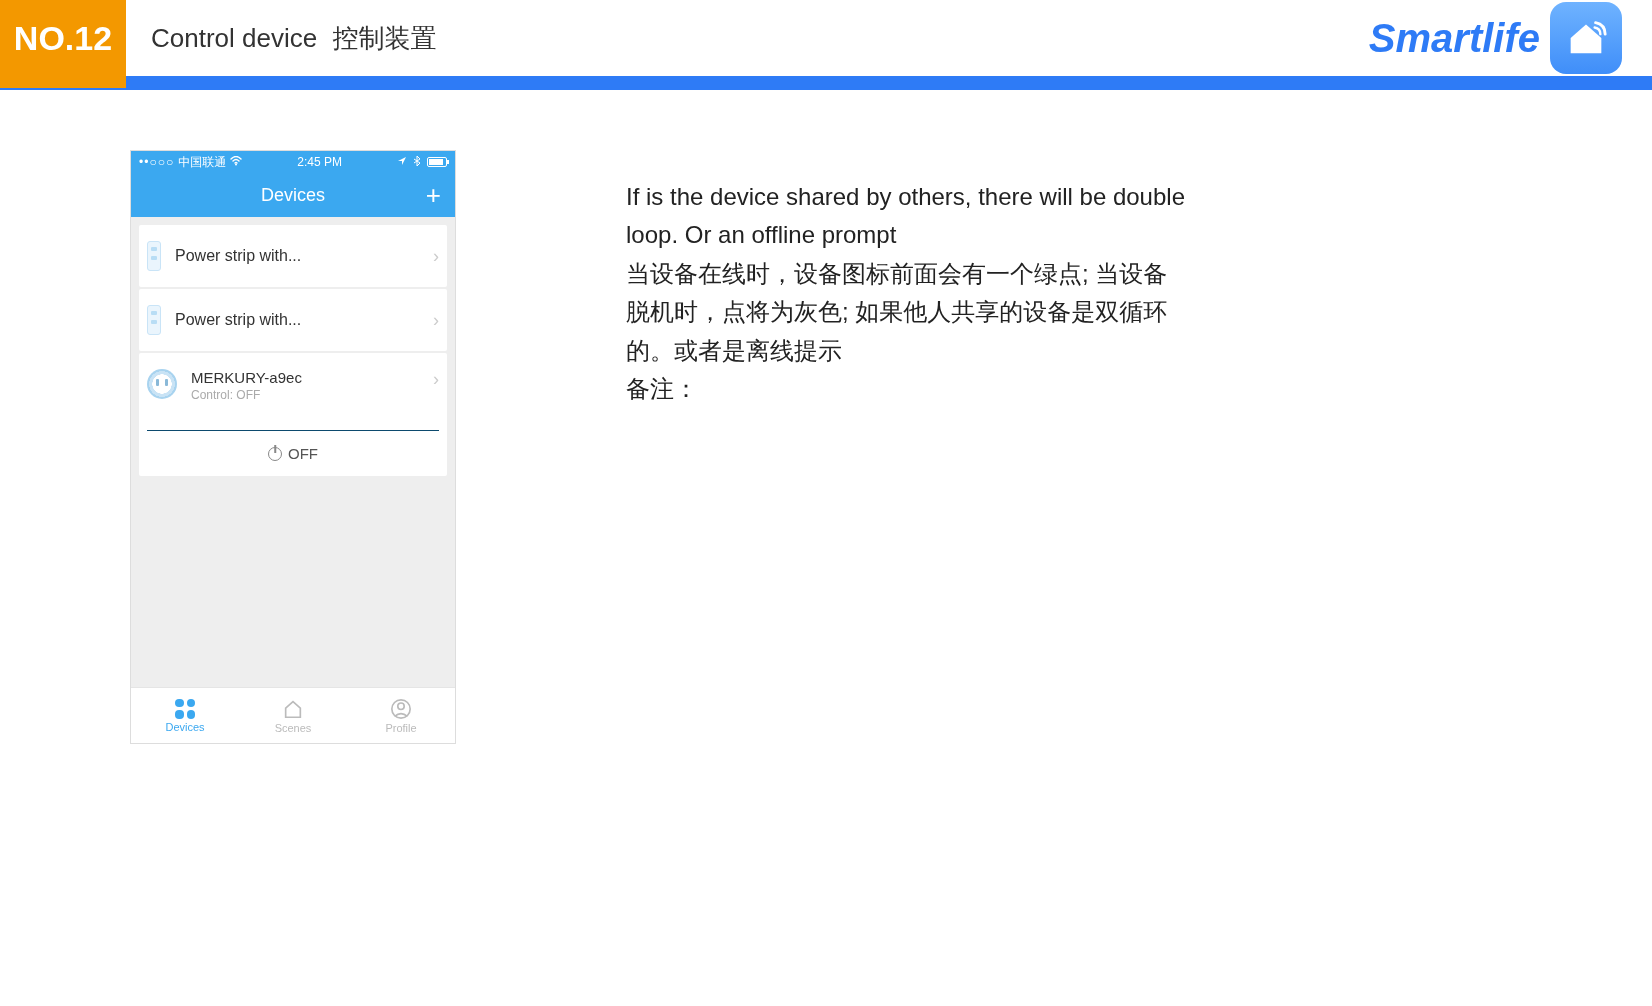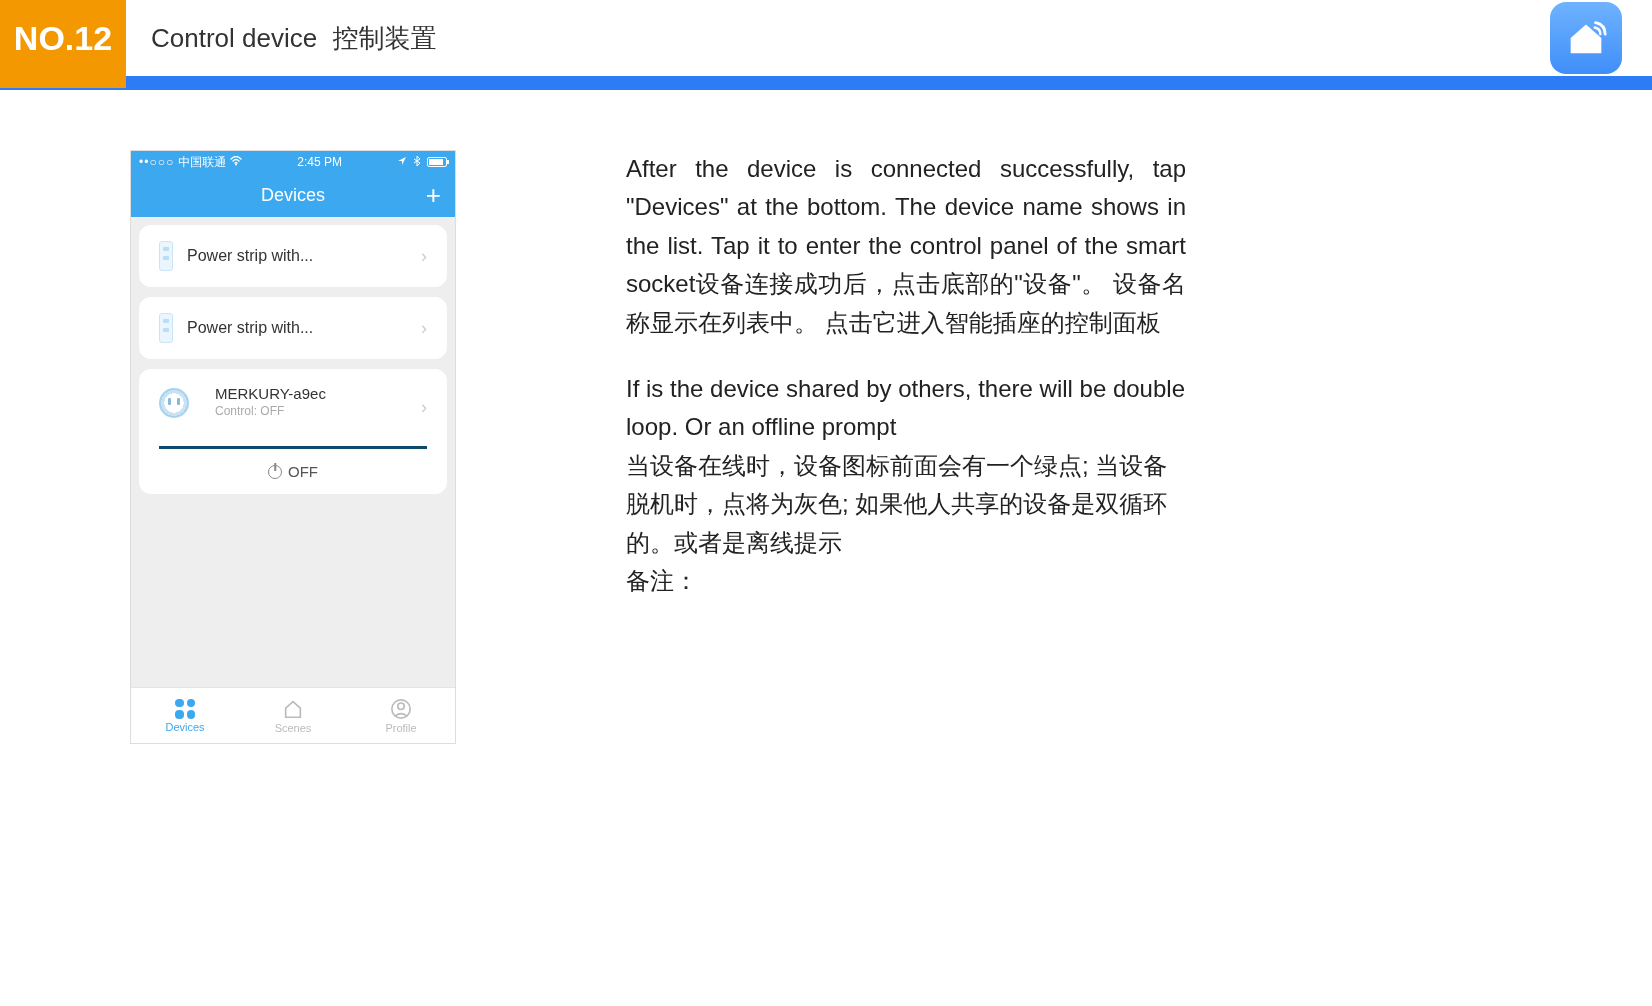--- a/index.html
+++ b/index.html
@@ -100,30 +100,30 @@
     position:absolute; right:14px; font-size:26px; font-weight:200;
   }
   .device-list {
     background:#eee;
     flex:1;
     padding: 8px 8px 0 8px;
     min-height: 470px;
   }
   .device-item {
     background:#fff;
-    border-radius:12px;
-    margin-bottom:10px;
-    padding: 16px 20px;
+    border-radius:2px;
+    margin-bottom:2px;
+    padding: 16px 8px;
     display:flex;
     align-items:center;
     gap:14px;
     position:relative;
   }
   .device-item.expanded { padding-bottom:0; flex-direction:column; align-items:stretch;}
-  .device-row { display:flex; align-items:flex-end; gap:26px; padding-bottom:14px;}
+  .device-row { display:flex; align-items:flex-start; gap:14px; padding-bottom:14px;}
   .strip-icon {
     width:14px; height:30px; border:1px solid #c9e4f7; border-radius:3px; background:#eaf5fd;
     position:relative;
   }
   .strip-icon::before, .strip-icon::after{
     content:""; position:absolute; left:3px; right:3px; height:4px; background:#b8ddf5; border-radius:1px;
   }
   .strip-icon::before{ top:5px;} .strip-icon::after{ top:14px;}
   .plug-icon{
     width:30px; height:30px; border-radius:50%;
@@ -131,21 +131,21 @@
     position:relative;
   }
   .plug-icon::before,.plug-icon::after{
     content:""; position:absolute; width:3px; height:7px; background:#8ab9d8; top:10px; border-radius:1px;
   }
   .plug-icon::before{left:9px;} .plug-icon::after{right:9px;}
   .device-name{ flex:1; font-size:16px; color:#333; }
   .device-sub{ font-size:12px; color:#aaa; margin-top:2px;}
   .chevron{ color:#ccc; font-size:18px;}
   .off-row{
-    border-top:3px solid #0c4a6e;
+    border-top:1px solid #0c4a6e;
     text-align:center;
     padding:14px 0;
     font-size:15px; color:#555;
     display:flex; align-items:center; justify-content:center; gap:6px;
   }
   .power-ico{
     width:14px;height:14px;border:1.5px solid #888;border-radius:50%;position:relative;
   }
   .power-ico::after{content:"";position:absolute;left:50%;top:-3px;width:1.5px;height:8px;background:#888;transform:translateX(-50%);}
   .tab-bar{
@@ -178,20 +178,21 @@
 </head>
 <body>
 
 <div class="header">
   <div class="page-no">NO.12</div>
   <div class="page-title">
     <span>Control device</span>
     <span class="zh">控制装置</span>
   </div>
   <div class="spacer"></div>
+  <div class="brand">Smartlife</div>
   <div class="brand-logo">
     <svg viewBox="0 0 48 48">
       <path d="M8 24 L24 10 L40 24 L40 40 L8 40 Z" fill="#fff"></path>
       <path d="M34 8 Q44 10 44 20" stroke="#fff" stroke-width="3" fill="none" stroke-linecap="round"></path>
       <path d="M33 13 Q39 14 39 20" stroke="#fff" stroke-width="2.5" fill="none" stroke-linecap="round"></path>
     </svg>
   </div>
 </div>
 <div class="blue-bar"></div>
 
@@ -281,20 +282,19 @@
             <circle cx="12" cy="12" r="10" fill="none" stroke="#bbb" stroke-width="1.8"></circle>
             <circle cx="12" cy="9" r="3.5" fill="none" stroke="#bbb" stroke-width="1.8"></circle>
             <path d="M5 20 Q12 14 19 20" fill="none" stroke="#bbb" stroke-width="1.8"></path>
           </svg>
         <span>Profile</span>
       </div>
     </div>
   </div>
 
   <div class="desc">
-    <div class="para1">After the device is connected successfully, tap "Devices" at the bottom. The device name shows in the list. Tap it to enter the control panel of the smart socket设备连接成功后，点击底部的"设备"。 设备名称显示在列表中。   点击它进入智能插座的控制面板</div>
     <div class="gap"></div>
     <div>If is the device shared by others, there will be double loop. Or an offline prompt</div>
     <div>当设备在线时，设备图标前面会有一个绿点; 当设备脱机时，点将为灰色; 如果他人共享的设备是双循环的。或者是离线提示</div>
     <div>备注：</div>
   </div>
 
 </div>
 
 </body></html>

